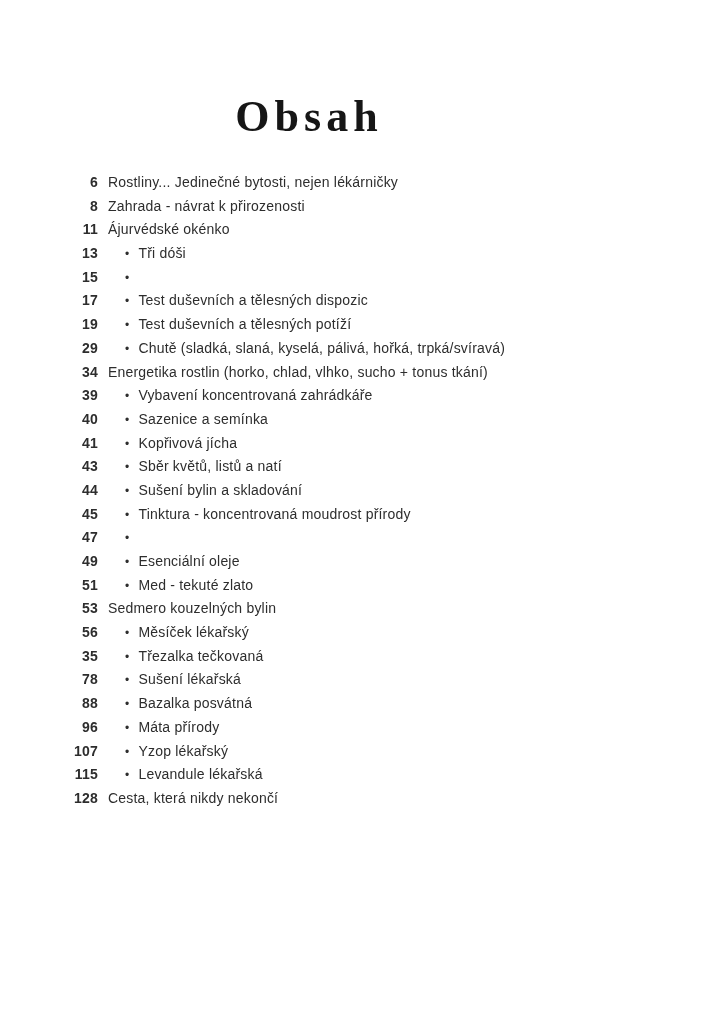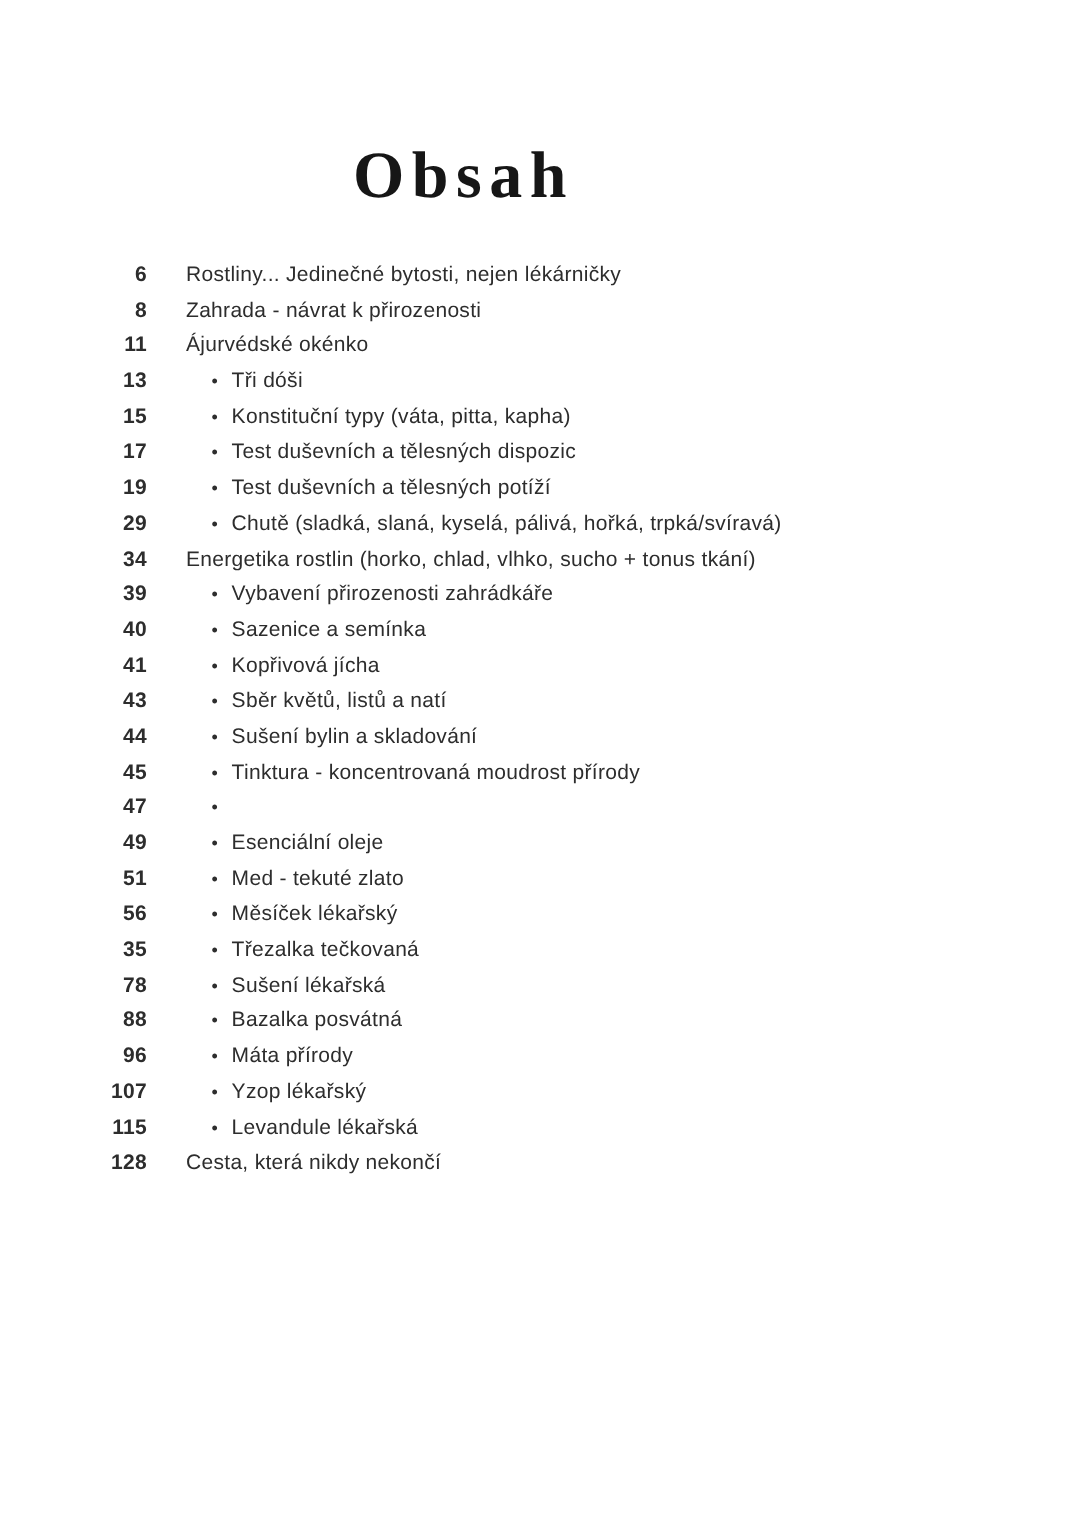--- a/index.html
+++ b/index.html
@@ -42,21 +42,21 @@
     white-space: nowrap;
   }
   .num {
     width: 58px;
     text-align: right;
     font-weight: 600;
     letter-spacing: 0.2px;
     flex: none;
   }
   .content {
-    margin-left: 26px;
+    margin-left: 10px;
     display: flex;
     align-items: baseline;
     letter-spacing: 0.2px;
   }
   .bullet {
     display: inline-block;
     margin-left: 17px;
     margin-right: 9px;
     font-size: 12px;
     flex: none;
@@ -97,21 +97,20 @@
     <span class="content">
       <span class="bullet">•</span>
       <span class="label">Tři dóši</span>
     </span>
   </div>
 
   <div class="row sub">
     <span class="num">15</span>
     <span class="content">
       <span class="bullet">•</span>
-      <span class="label">Konstituční typy (váta, pitta, kapha)</span>
     </span>
   </div>
 
   <div class="row sub">
     <span class="num">17</span>
     <span class="content">
       <span class="bullet">•</span>
       <span class="label">Test duševních a tělesných dispozic</span>
     </span>
   </div>
@@ -138,21 +137,21 @@
 
       <span class="label">Energetika rostlin (horko, chlad, vlhko, sucho + tonus tkání)</span>
     </span>
   </div>
 
 
   <div class="row sub">
     <span class="num">39</span>
     <span class="content">
       <span class="bullet">•</span>
-      <span class="label">Vybavení přirozenosti zahrádkáře</span>
+      <span class="label">Vybavení koncentrovaná zahrádkáře</span>
     </span>
   </div>
 
   <div class="row sub">
     <span class="num">40</span>
     <span class="content">
       <span class="bullet">•</span>
       <span class="label">Sazenice a semínka</span>
     </span>
   </div>
@@ -206,20 +205,27 @@
   </div>
 
   <div class="row sub">
     <span class="num">51</span>
     <span class="content">
       <span class="bullet">•</span>
       <span class="label">Med - tekuté zlato</span>
     </span>
   </div>
 
+  <div class="row chapter">
+    <span class="num">53</span>
+    <span class="content">
+
+      <span class="label">Sedmero kouzelných bylin</span>
+    </span>
+  </div>
 
   <div class="row sub">
     <span class="num">56</span>
     <span class="content">
       <span class="bullet">•</span>
       <span class="label">Měsíček lékařský</span>
     </span>
   </div>
 
   <div class="row sub">

